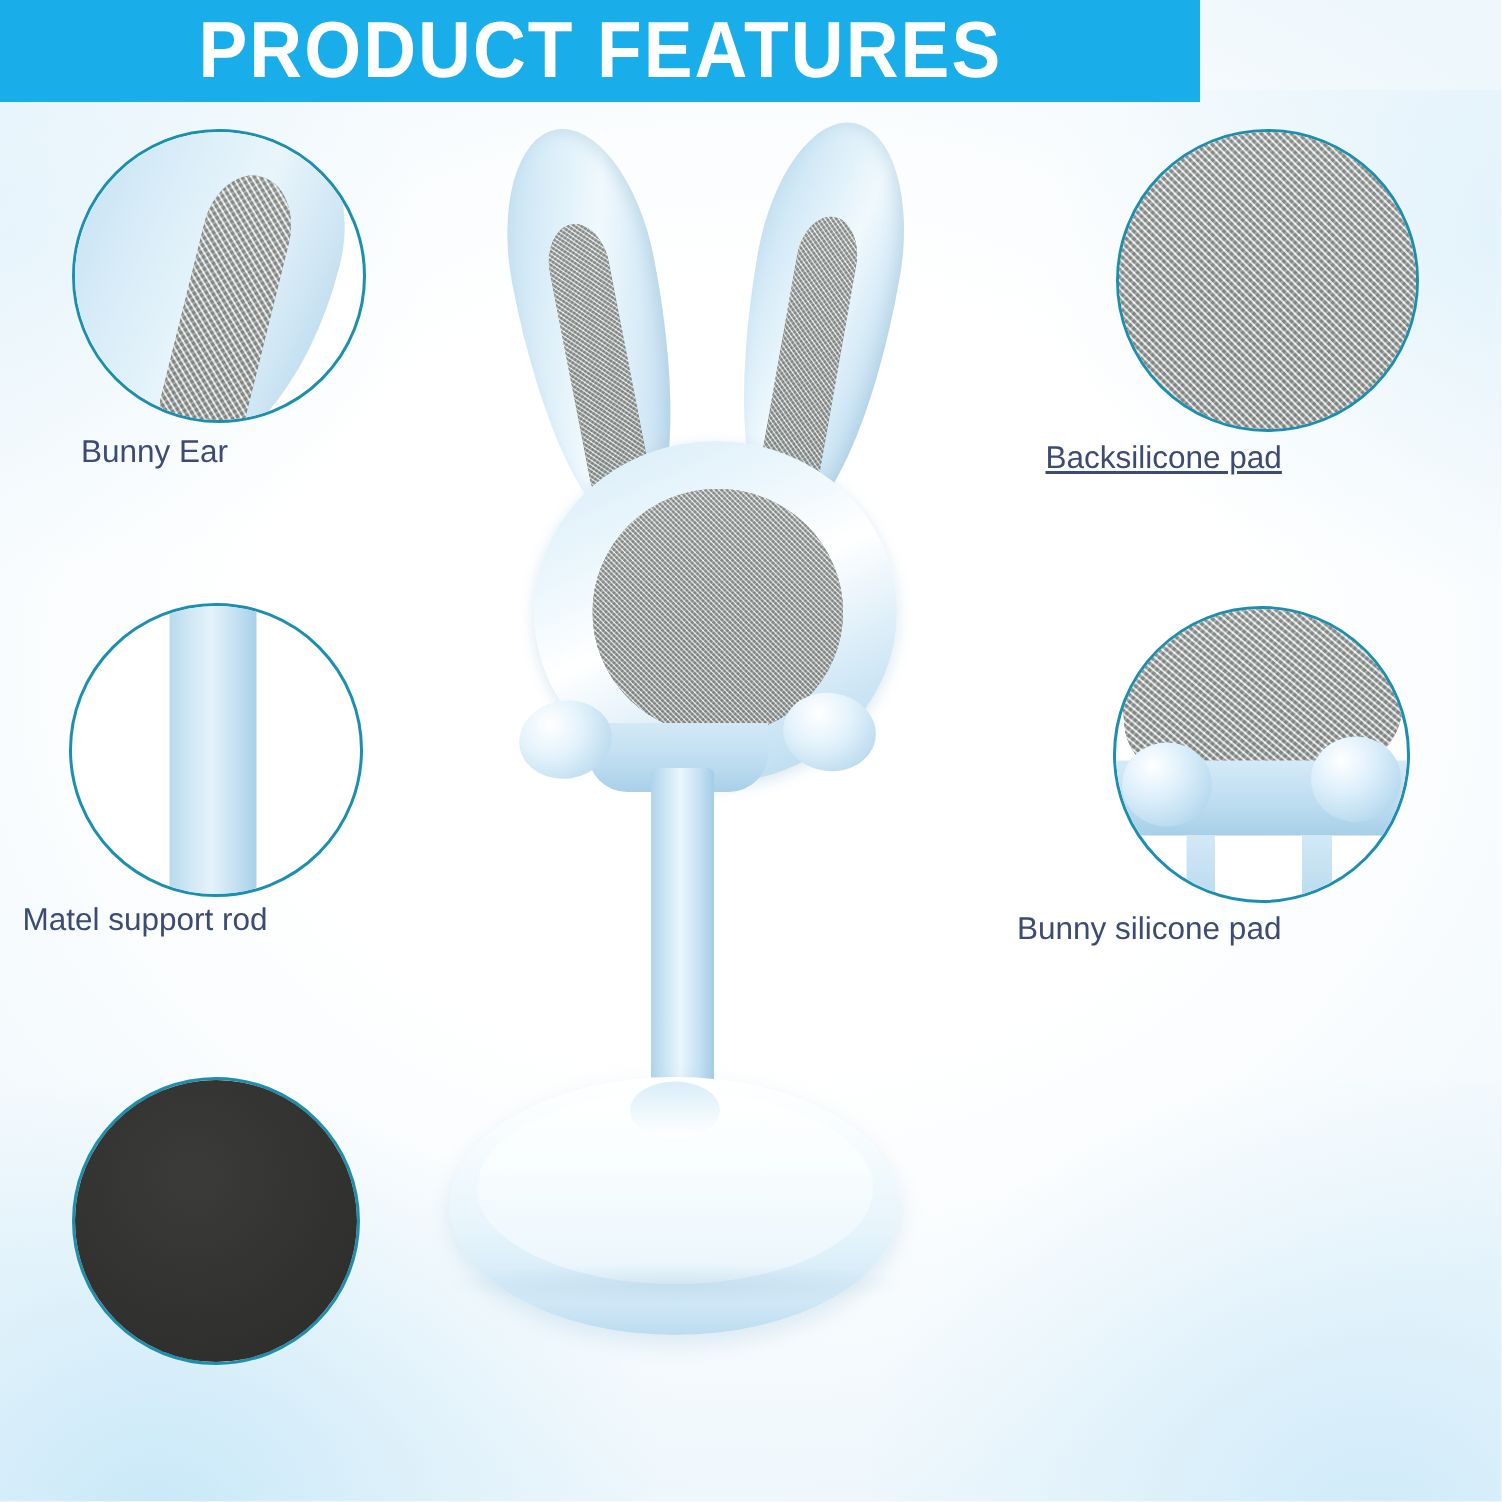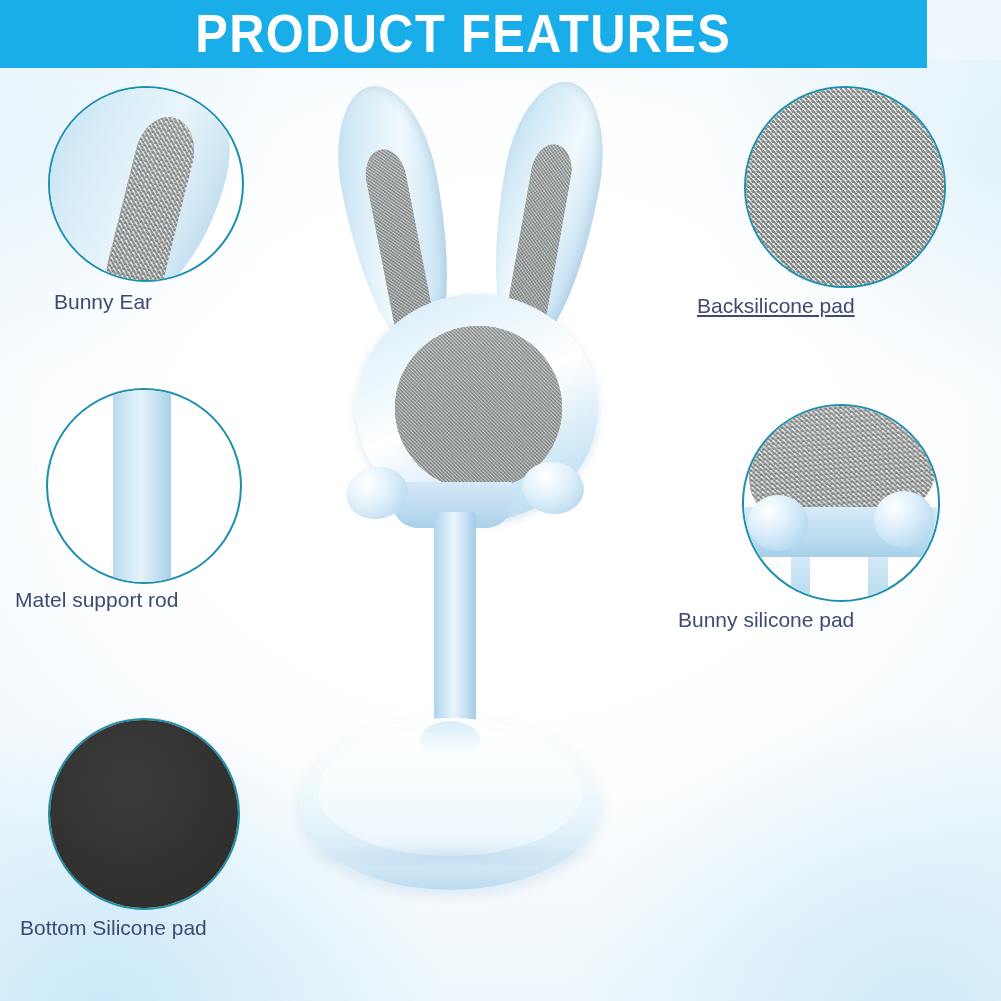--- a/index.html
+++ b/index.html
@@ -15,21 +15,21 @@
     font-family: "Liberation Sans", sans-serif;
     background:
       radial-gradient(ellipse 70% 55% at 50% 45%, #ffffff 0%, #ffffff 45%, #fbfdfe 65%, #eef7fc 100%),
       linear-gradient(160deg, #f4fbfe 0%, #ffffff 40%, #e8f4fb 100%);
   }
 
   
   .banner {
     position: absolute;
     left: 0; top: 0;
-    width: 927px;
+    width: 800px;
     height: 68px;
     background: #19aeea;
     display: flex;
     align-items: center;
     justify-content: center;
     overflow: hidden;
   }
   .banner-title {
     color: #ffffff;
     font-size: 53px;
@@ -341,21 +341,21 @@
     <div class="callout-label" style="left:6px; top:204px;">Bunny Ear</div>
   </div>
 
   <div class="callout" style="left:744px; top:86px;">
     <div class="circle" style="width:202px; height:202px;">
       <div class="mesh"></div>
     </div>
     <div class="callout-label" style="left:-47px; top:208px;text-decoration:underline;">Backsilicone pad</div>
   </div>
 
-  <div class="callout" style="left:46px; top:388px;">
+  <div class="callout" style="left:46px; top:402px;">
     <div class="circle" style="width:196px; height:196px;">
       <div class="rod-crop"></div>
     </div>
     <div class="callout-label" style="left:-31px; top:200px;">Matel support rod</div>
   </div>
 
   <div class="callout" style="left:742px; top:404px;">
     <div class="circle" style="width:198px; height:198px;">
       <div class="groove-pad">
         <div class="mesh"></div>
@@ -366,17 +366,16 @@
       <div class="groove-ball l"></div>
       <div class="groove-ball r"></div>
     </div>
     <div class="callout-label" style="left:-64px; top:204px;">Bunny silicone pad</div>
   </div>
 
   <div class="callout" style="left:48px; top:718px;">
     <div class="circle" style="width:192px; height:192px; border-color:#1b8fad;">
       <div class="dark-pad"></div>
     </div>
-    <div class="callout-label" style="left:-28px; top:198px;">Bottom Silicone pad</div>
   </div>
 
 
 </div>
 
 </body></html>

